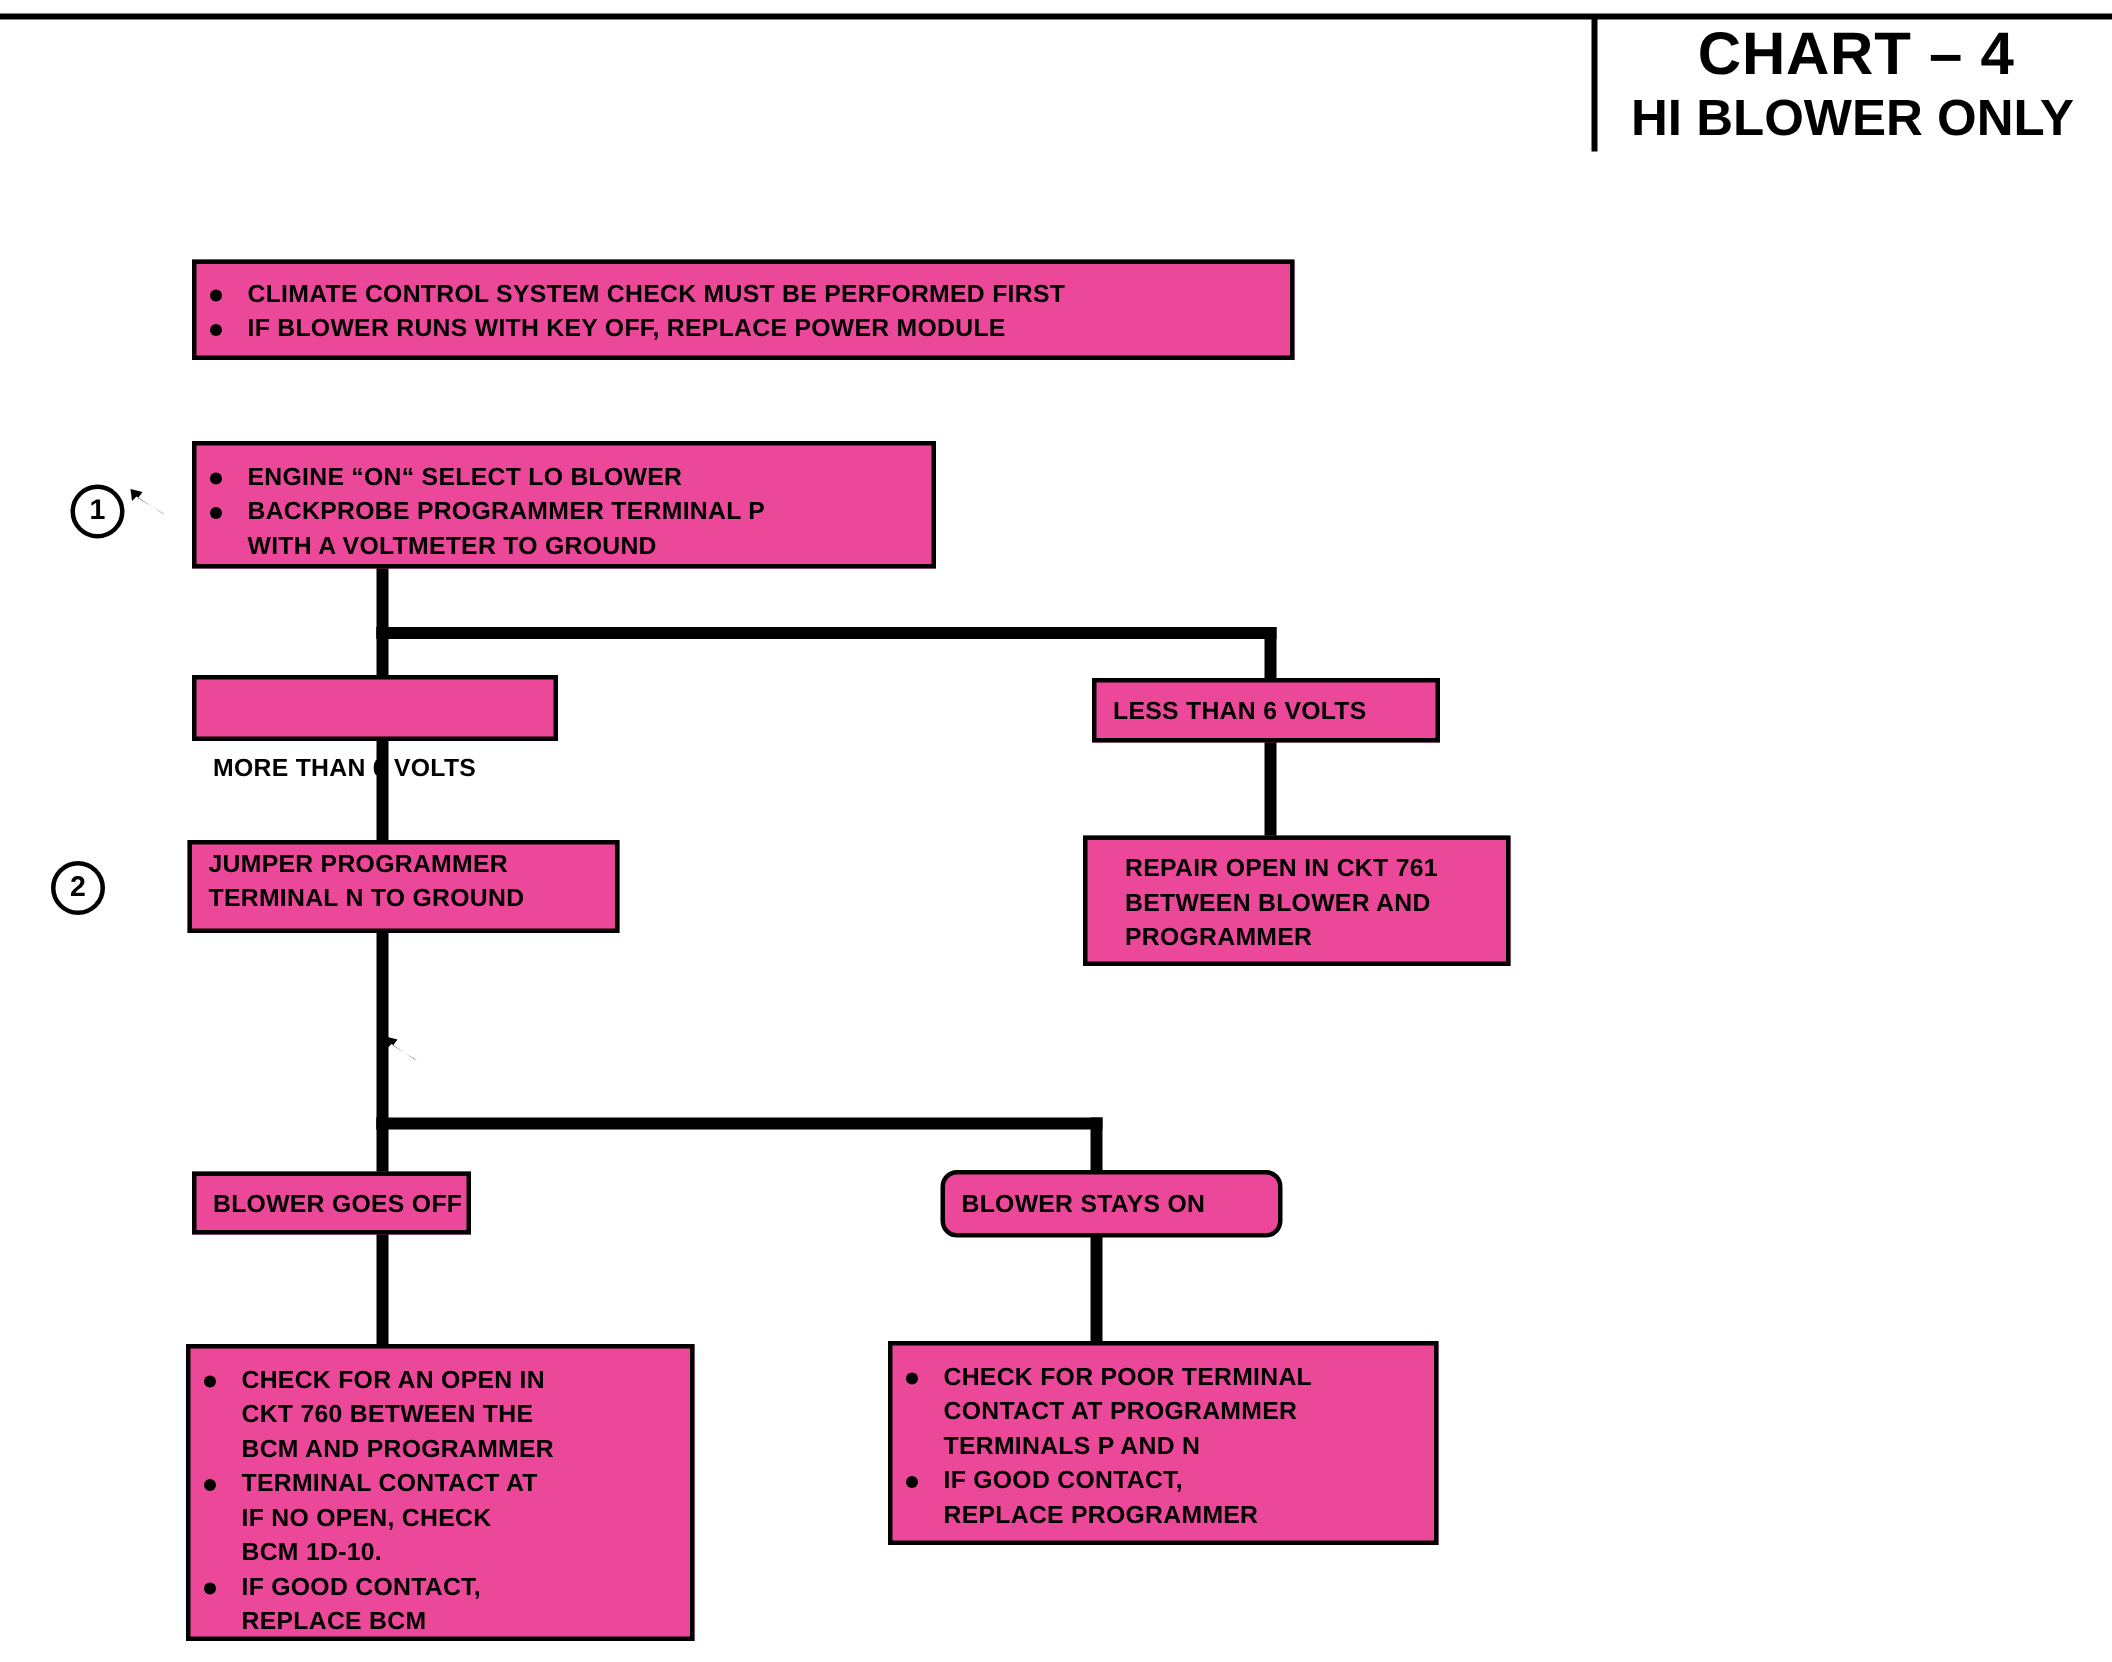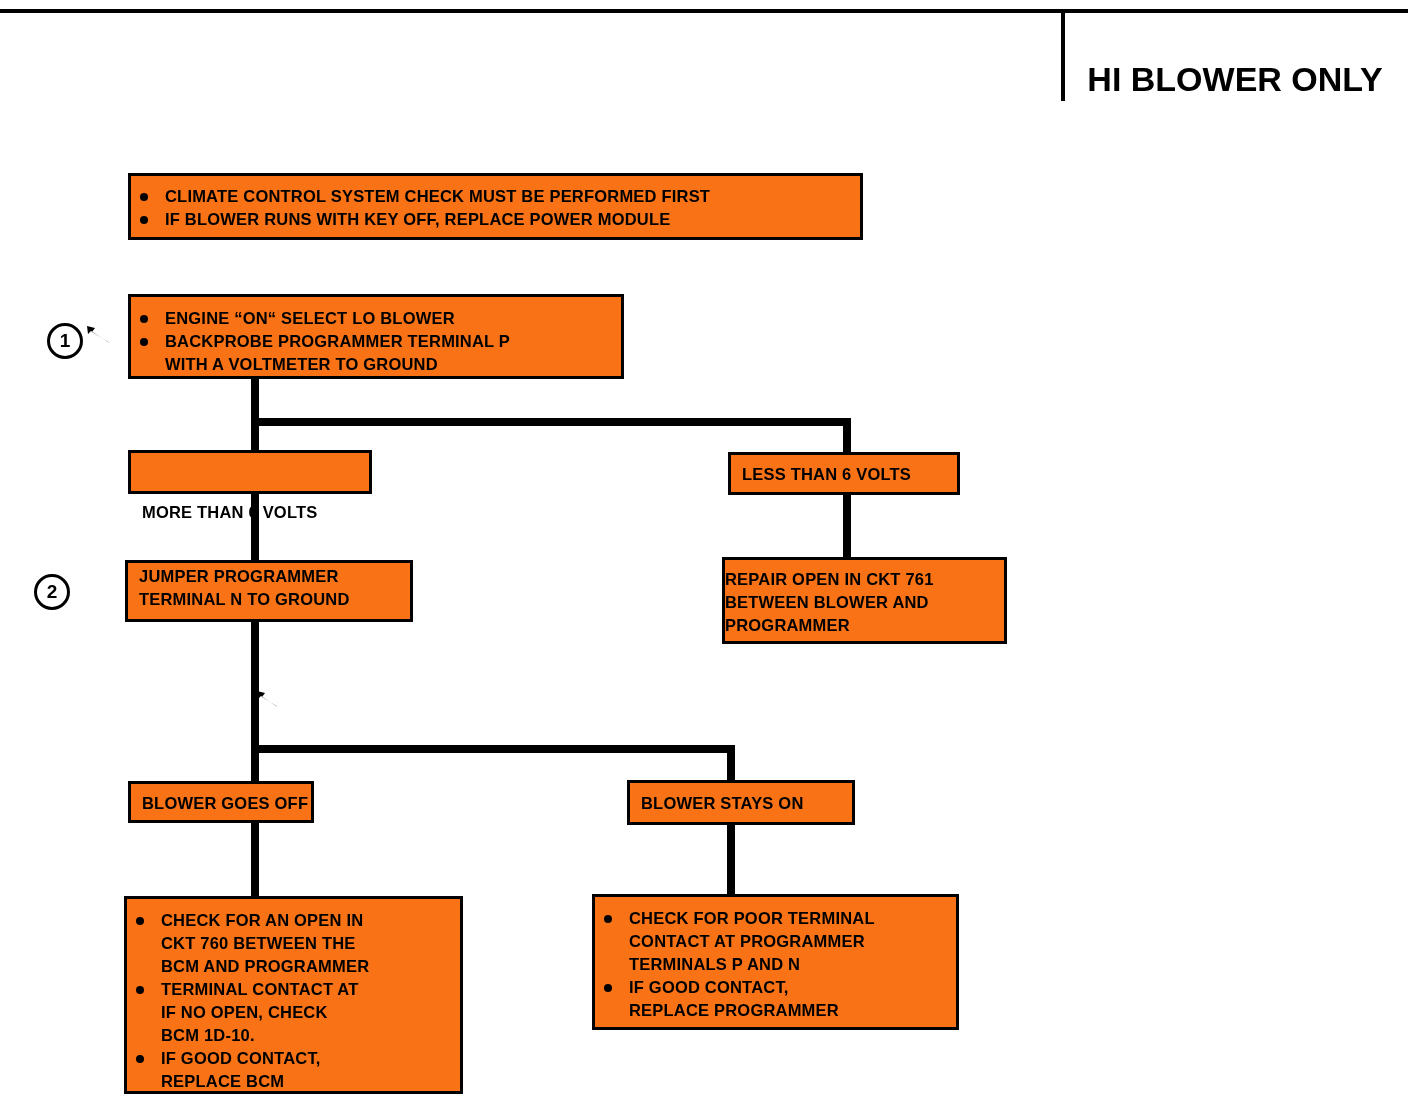--- a/index.html
+++ b/index.html
@@ -60,21 +60,21 @@
     letter-spacing: 0px;
     line-height: 38px;
     white-space: nowrap;
   }
 
   
   .box {
     position: absolute;
     box-sizing: border-box;
     border: 3px solid #000000;
-    background: #f97316;
+    background: #ec4899;
     z-index: 3;
   }
   .box-inner {
     font-size: 16.5px;
     font-weight: bold;
     letter-spacing: 0.2px;
     line-height: 23px;
   }
   .plain-text {
     display: block;
@@ -141,20 +141,21 @@
     z-index: 4;
   }
 </style>
 </head>
 <body>
 
 <div id="page">
 
   <div class="rule-top"></div>
   <div class="rule-vert"></div>
+  <div class="chart-title">CHART – 4</div>
   <div class="chart-subtitle">HI BLOWER ONLY</div>
 
   <div class="box" style="left:128px; top:173px; width:735px; height:67px;">
     <ul class="bullets box-inner" style="padding-top:9px;">
       <li>
         <span class="line">CLIMATE CONTROL SYSTEM CHECK MUST BE  PERFORMED FIRST</span>
       </li>
       <li>
         <span class="line">IF BLOWER RUNS WITH KEY OFF, REPLACE POWER MODULE</span>
       </li>
@@ -197,41 +198,41 @@
   <div class="step-circle" style="left:34px; top:574px;">2</div>
 
   <div class="box" style="left:125px; top:560px; width:288px; height:62px;">
     <div class="box-inner" style="padding:2px 0 0 11px;">
       <span class="plain-text">JUMPER PROGRAMMER</span>
       <span class="plain-text">TERMINAL N TO GROUND</span>
     </div>
   </div>
 
   <div class="box" style="left:722px; top:557px; width:285px; height:87px;">
-    <div class="box-inner" style="padding:8px 0 0 0;">
+    <div class="box-inner" style="padding:8px 0 0 25px;">
       <span class="plain-text">REPAIR OPEN IN CKT 761</span>
       <span class="plain-text">BETWEEN BLOWER AND</span>
       <span class="plain-text"> PROGRAMMER</span>
     </div>
   </div>
 
   <div class="vline" style="left:251px; top:620px; height:133px;"></div>
   <div class="hline" style="left:251px; top:745px; width:484px;"></div>
   <div class="vline" style="left:251px; top:745px; height:38px;"></div>
   <div class="vline" style="left:727px; top:745px; height:38px;"></div>
 
   <svg class="arrow-mark" style="left:254px; top:688px;" width="26" height="22" viewBox="0 0 26 22">
     <path d="M24 19 L8 9 L11 5 L3 3 L4 11 L7 8 L22 18 Z" fill="#000000"></path>
   </svg>
 
   <div class="box" style="left:128px; top:781px; width:186px; height:42px;">
     <span class="box-inner plain-text" style="display:block; padding:8px 0 0 11px;">BLOWER GOES OFF</span>
   </div>
 
-  <div class="box" style="left:627px; top:780px; width:228px; height:45px;">
+  <div class="box" style="left:627px; top:780px; width:228px; height:45px;border-radius:11px;">
     <span class="box-inner plain-text" style="display:block; padding:9px 0 0 11px;">BLOWER STAYS ON</span>
   </div>
 
   <div class="vline" style="left:251px; top:821px; height:78px;"></div>
   <div class="vline" style="left:727px; top:823px; height:73px;"></div>
 
   <div class="box" style="left:124px; top:896px; width:339px; height:198px;">
     <ul class="bullets box-inner" style="padding-top:10px;">
       <li>
         <span class="line">CHECK FOR AN OPEN IN</span>

